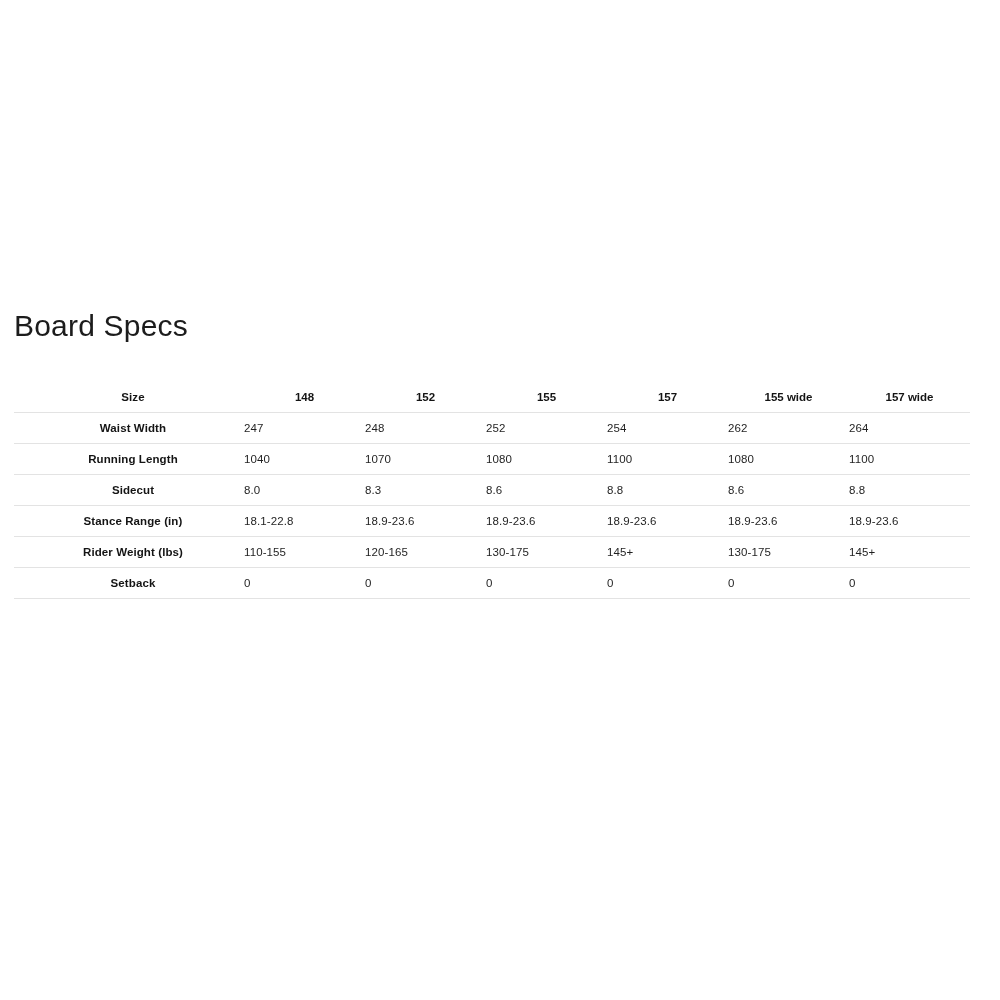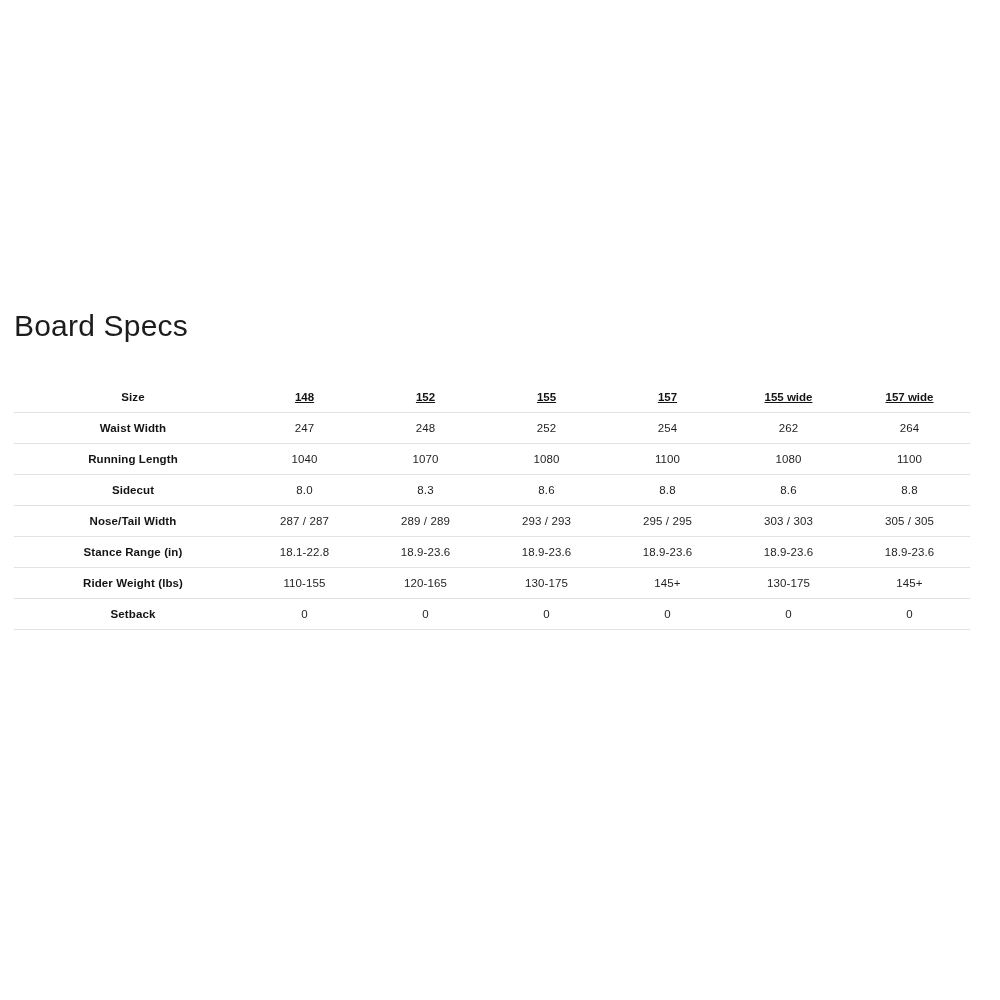--- a/index.html
+++ b/index.html
@@ -59,29 +59,28 @@
   }
   table.spec-table th.row-label,
   table.spec-table td.row-label {
     text-align: center;
     padding-left: 8px;
     font-weight: bold;
     color: #141414;
     letter-spacing: 0.1px;
   }
   table.spec-table td.cell {
-    text-align: center;
+    text-align: left;
     font-weight: normal;
     color: #1f1f1f;
     letter-spacing: 0.1px;
   }
   table.spec-table thead th.cell {
     text-align: center;
     font-weight: bold;
-    text-decoration: underline;
   }
   table.spec-table tbody tr:last-child th,
   table.spec-table tbody tr:last-child td {
     border-bottom: 1px solid #e3e3e3;
   }
 </style>
 </head>
 <body>
 
 <div class="page">
@@ -132,29 +131,20 @@
         <tr>
           <th class="row-label">Sidecut</th>
           <td class="cell">8.0</td>
           <td class="cell">8.3</td>
           <td class="cell">8.6</td>
           <td class="cell">8.8</td>
           <td class="cell">8.6</td>
           <td class="cell">8.8</td>
         </tr>
         <tr>
-          <th class="row-label">Nose/Tail Width</th>
-          <td class="cell">287 / 287</td>
-          <td class="cell">289 / 289</td>
-          <td class="cell">293 / 293</td>
-          <td class="cell">295 / 295</td>
-          <td class="cell">303 / 303</td>
-          <td class="cell">305 / 305</td>
-        </tr>
-        <tr>
           <th class="row-label">Stance Range (in)</th>
           <td class="cell">18.1-22.8</td>
           <td class="cell">18.9-23.6</td>
           <td class="cell">18.9-23.6</td>
           <td class="cell">18.9-23.6</td>
           <td class="cell">18.9-23.6</td>
           <td class="cell">18.9-23.6</td>
         </tr>
         <tr>
           <th class="row-label">Rider Weight (lbs)</th>

